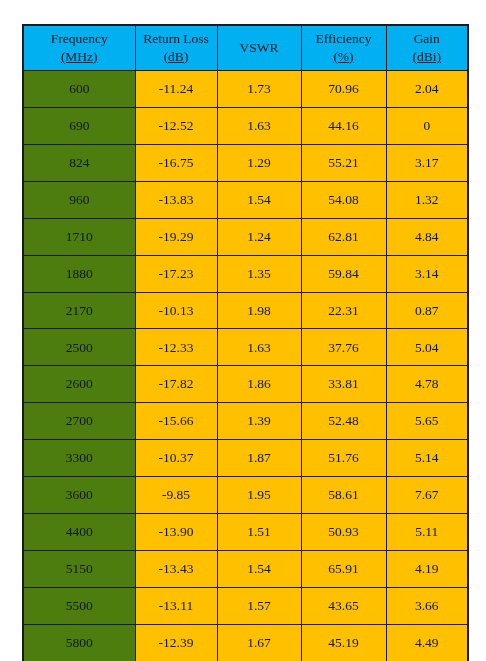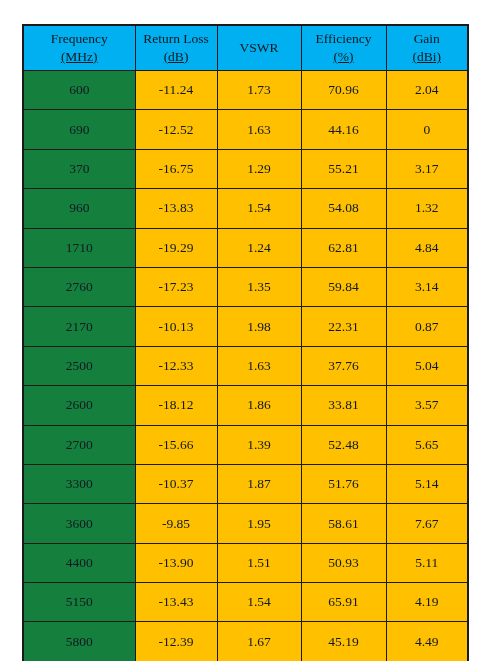--- a/index.html
+++ b/index.html
@@ -56,21 +56,21 @@
   }
 
   .hdr-main { display: block; }
   .hdr-unit { display: block; text-decoration: underline; }
 
   table.perf tbody td {
     height: 33px;
   }
 
   td.cell-freq {
-    background: #15803d;
+    background: #4d7c0f;
   }
   td.cell-val {
     background: #ffc000;
   }
 </style>
 </head>
 <body>
 
 <div id="table-wrap">
   <table class="perf">
@@ -113,42 +113,42 @@
           <td class="cell-val">2.04</td>
         </tr>
         <tr>
           <td class="cell-freq">690</td>
           <td class="cell-val">-12.52</td>
           <td class="cell-val">1.63</td>
           <td class="cell-val">44.16</td>
           <td class="cell-val">0</td>
         </tr>
         <tr>
-          <td class="cell-freq">370</td>
+          <td class="cell-freq">824</td>
           <td class="cell-val">-16.75</td>
           <td class="cell-val">1.29</td>
           <td class="cell-val">55.21</td>
           <td class="cell-val">3.17</td>
         </tr>
         <tr>
           <td class="cell-freq">960</td>
           <td class="cell-val">-13.83</td>
           <td class="cell-val">1.54</td>
           <td class="cell-val">54.08</td>
           <td class="cell-val">1.32</td>
         </tr>
         <tr>
           <td class="cell-freq">1710</td>
           <td class="cell-val">-19.29</td>
           <td class="cell-val">1.24</td>
           <td class="cell-val">62.81</td>
           <td class="cell-val">4.84</td>
         </tr>
         <tr>
-          <td class="cell-freq">2760</td>
+          <td class="cell-freq">1880</td>
           <td class="cell-val">-17.23</td>
           <td class="cell-val">1.35</td>
           <td class="cell-val">59.84</td>
           <td class="cell-val">3.14</td>
         </tr>
         <tr>
           <td class="cell-freq">2170</td>
           <td class="cell-val">-10.13</td>
           <td class="cell-val">1.98</td>
           <td class="cell-val">22.31</td>
@@ -156,24 +156,24 @@
         </tr>
         <tr>
           <td class="cell-freq">2500</td>
           <td class="cell-val">-12.33</td>
           <td class="cell-val">1.63</td>
           <td class="cell-val">37.76</td>
           <td class="cell-val">5.04</td>
         </tr>
         <tr>
           <td class="cell-freq">2600</td>
-          <td class="cell-val">-18.12</td>
+          <td class="cell-val">-17.82</td>
           <td class="cell-val">1.86</td>
           <td class="cell-val">33.81</td>
-          <td class="cell-val">3.57</td>
+          <td class="cell-val">4.78</td>
         </tr>
         <tr>
           <td class="cell-freq">2700</td>
           <td class="cell-val">-15.66</td>
           <td class="cell-val">1.39</td>
           <td class="cell-val">52.48</td>
           <td class="cell-val">5.65</td>
         </tr>
         <tr>
           <td class="cell-freq">3300</td>
@@ -197,20 +197,27 @@
           <td class="cell-val">5.11</td>
         </tr>
         <tr>
           <td class="cell-freq">5150</td>
           <td class="cell-val">-13.43</td>
           <td class="cell-val">1.54</td>
           <td class="cell-val">65.91</td>
           <td class="cell-val">4.19</td>
         </tr>
         <tr>
+          <td class="cell-freq">5500</td>
+          <td class="cell-val">-13.11</td>
+          <td class="cell-val">1.57</td>
+          <td class="cell-val">43.65</td>
+          <td class="cell-val">3.66</td>
+        </tr>
+        <tr>
           <td class="cell-freq">5800</td>
           <td class="cell-val">-12.39</td>
           <td class="cell-val">1.67</td>
           <td class="cell-val">45.19</td>
           <td class="cell-val">4.49</td>
         </tr>
       </tbody>
   </table>
 </div>
 

